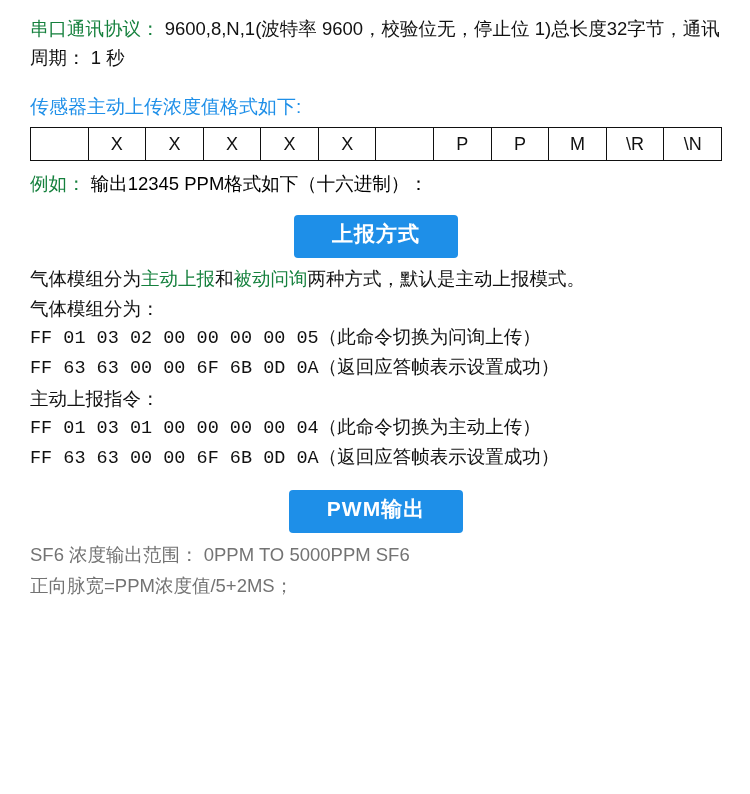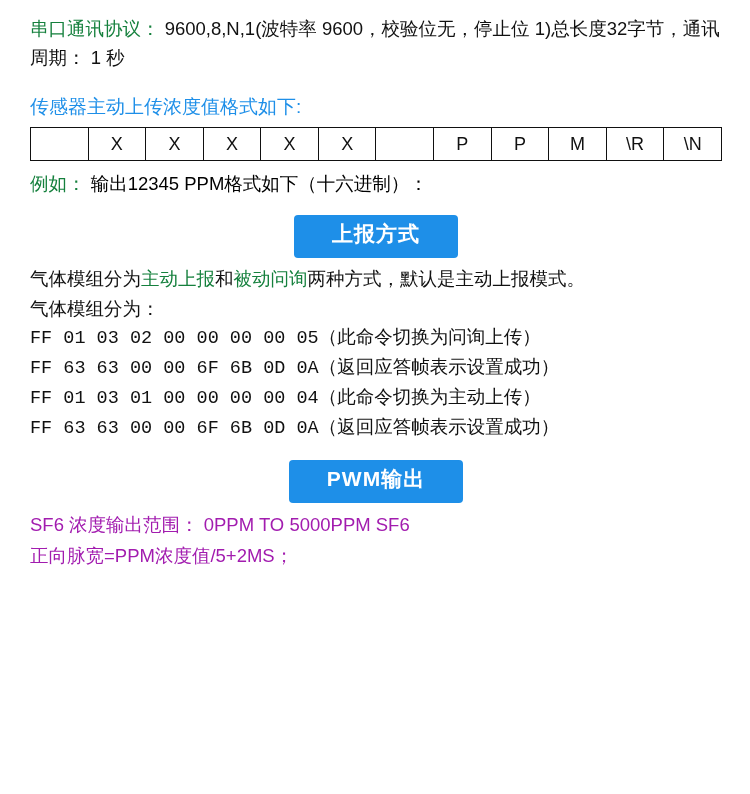--- a/index.html
+++ b/index.html
@@ -138,21 +138,21 @@
     color: #111111;
     white-space: nowrap;
   }
   .mono-ish {
     font-family: Liberation Mono, monospace;
   }
 
   .pwm-line {
     font-size: 18.5px;
     line-height: 31px;
-    color: #a21caf;
+    color: #737373;
   }
 </style>
 </head>
 <body>
 
 <div class="page">
 
 
   <div class="content">
 
@@ -190,20 +190,21 @@
       <span class="pill">上报方式</span>
     </div>
 
     <div class="cmd-block">
       <div class="cmd-line">
         <span>气体模组分为</span><span class="blue">主动上报</span><span>和</span><span class="blue">被动问询</span><span>两种方式，默认是主动上报模式。</span>
       </div>
       <div class="cmd-line">气体模组分为：</div>
       <div class="cmd-line mono-ish">FF 01 03 02 00 00 00 00 05（此命令切换为问询上传）</div>
       <div class="cmd-line mono-ish">FF 63 63 00 00 6F 6B 0D 0A（返回应答帧表示设置成功）</div>
+      <div class="cmd-line">主动上报指令：</div>
       <div class="cmd-line mono-ish">FF 01 03 01 00 00 00 00 04（此命令切换为主动上传）</div>
       <div class="cmd-line mono-ish">FF 63 63 00 00 6F 6B 0D 0A（返回应答帧表示设置成功）</div>
     </div>
 
     <div class="pill-wrap">
       <span class="pill">PWM输出</span>
     </div>
 
     <div class="cmd-block">
       <div class="pwm-line">SF6 浓度输出范围： 0PPM TO 5000PPM SF6</div>

